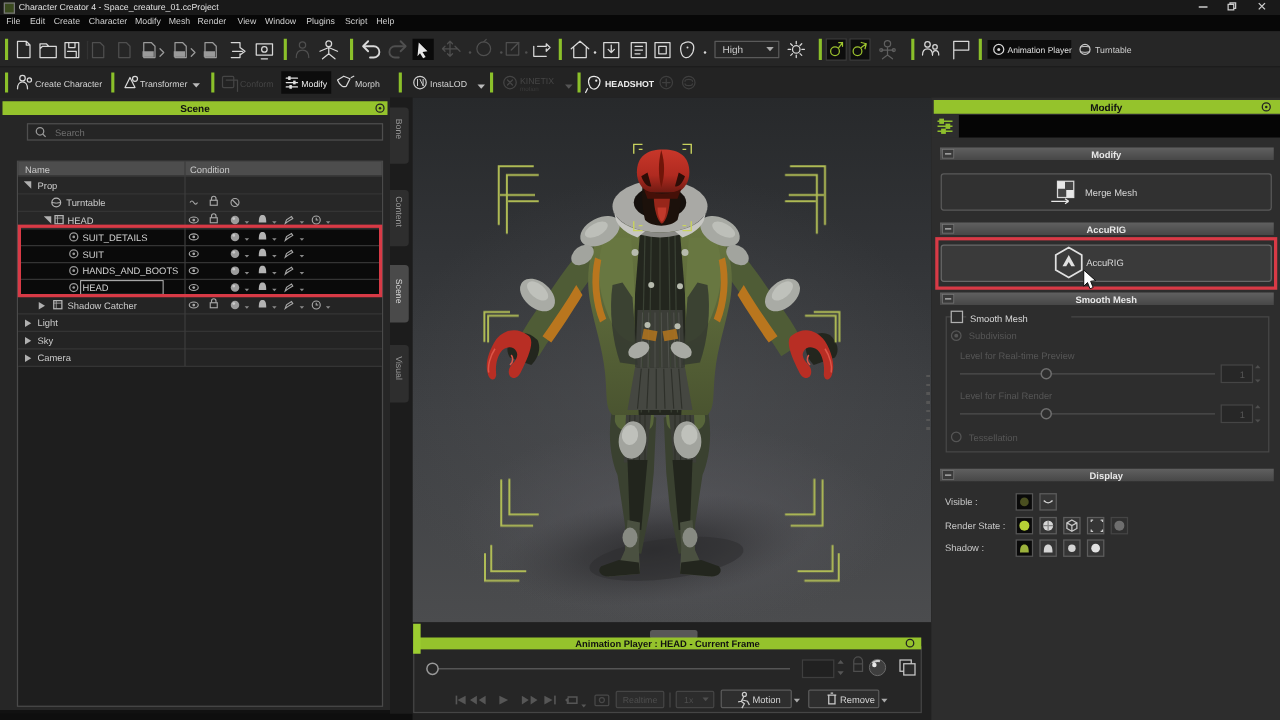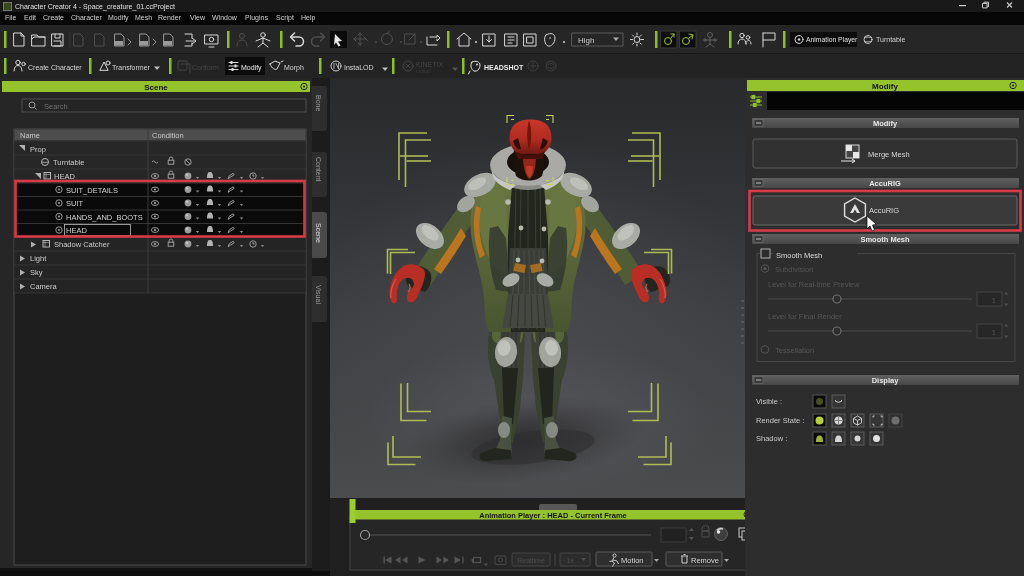--- a/index.html
+++ b/index.html
@@ -558,21 +558,21 @@
       <path d="M177 45 V37.5 H184 M181 41.5 H184"></path>
       <path d="M223 45 V37.5 H216 M219 41.5 H216"></path>
       <path d="M177 99 V106.5 H184 M181 102.5 H184"></path>
       <path d="M223 99 V106.5 H216 M219 102.5 H216"></path>
     </g>
    </g>
       </svg>
   </div>
   <div class="abs" style="left:330px;top:498px;width:415px;height:78px;background:#202020;"></div>
 
-  <div class="abs" style="left:350px;top:504px;width:452px;height:66px;" id="animplayer">
+  <div class="abs" style="left:331px;top:504px;width:452px;height:66px;" id="animplayer">
    <svg width="406" height="72" viewBox="0 0 406 72" style="overflow:visible">
     <rect x="189" y="0" width="38" height="7" rx="2" fill="#585858"></rect>
     <rect x="0" y="13.5" width="406" height="52.5" fill="#262626" stroke="#454545"></rect>
     <rect x="0" y="6" width="406" height="9.5" fill="#95c32c"></rect>
     <rect x="-0.5" y="-5" width="6" height="24" fill="#9ccd31"></rect>
     <text x="203" y="13.5" font-size="7.5" font-weight="bold" fill="#111" text-anchor="middle" font-family="Liberation Sans">Animation Player : HEAD - Current Frame</text>
     <circle cx="397" cy="10.5" r="3" fill="none" stroke="#222"></circle>
 
     <line x1="19" y1="31" x2="301" y2="31" stroke="#555" stroke-width="1.2"></line>
     <circle cx="15" cy="31" r="4.5" fill="#262626" stroke="#999" stroke-width="1.2"></circle>

